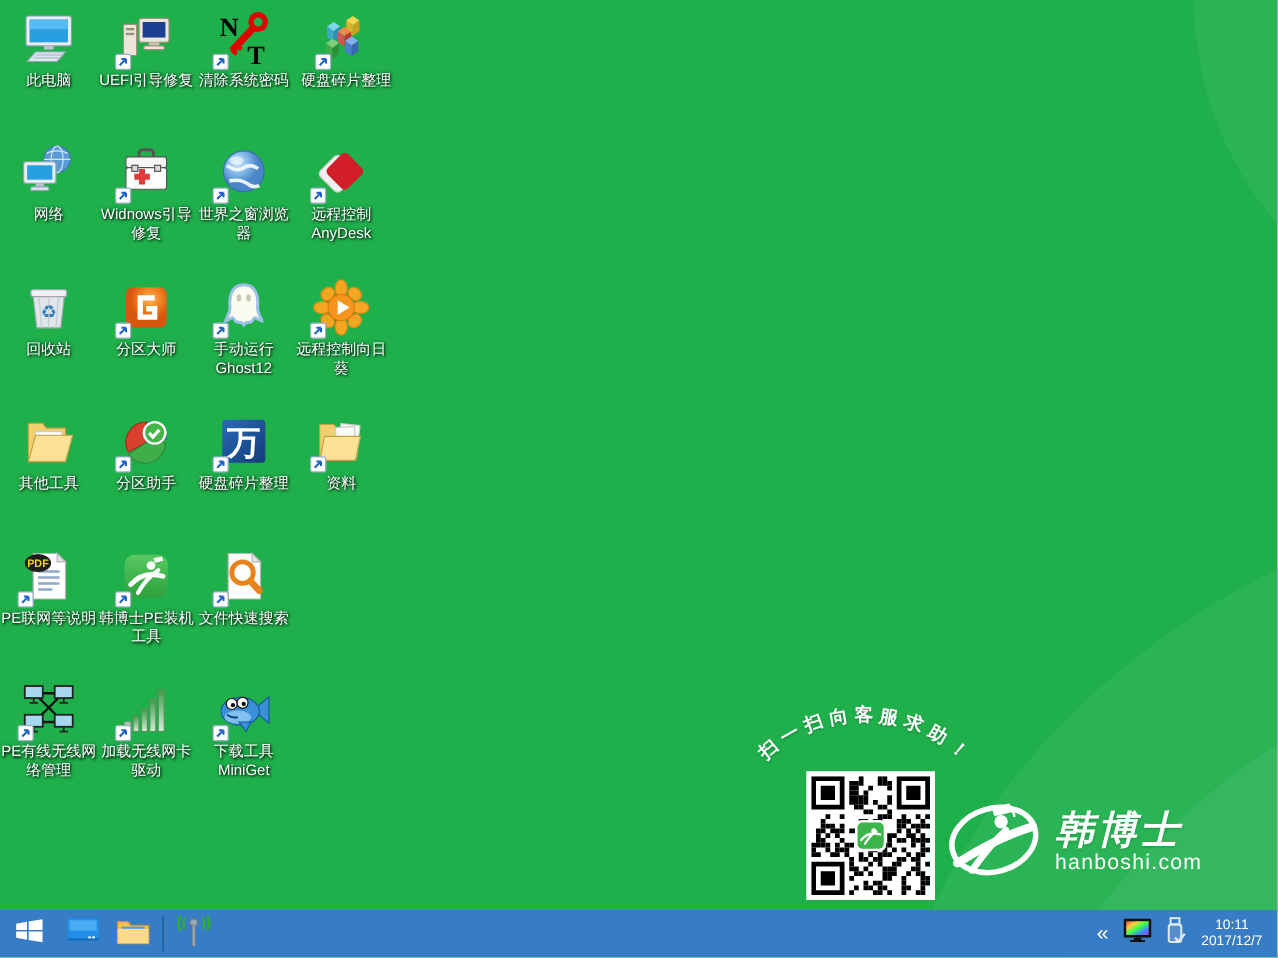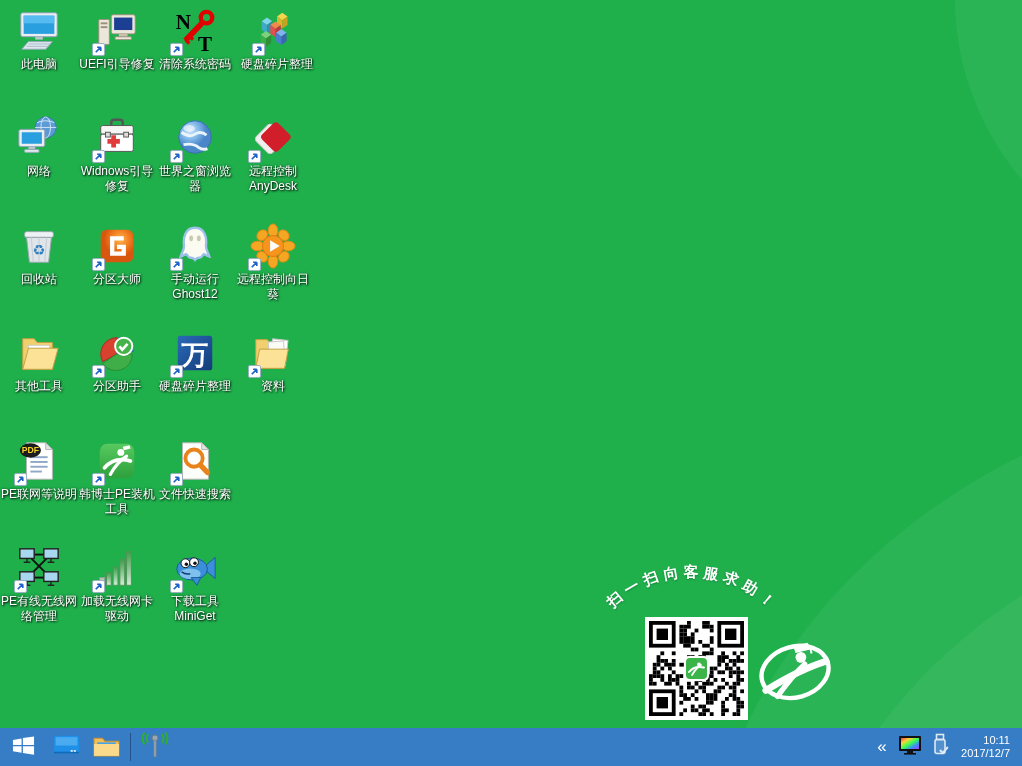--- a/index.html
+++ b/index.html
@@ -37,21 +37,21 @@
   
   .taskbar { position:absolute; left:0; bottom:0; width:1022px; height:38px; background:#377dc5;
              display:flex; align-items:center; }
   .tb-btn { height:38px; display:flex; align-items:center; justify-content:center; cursor:pointer; }
   .tb-start { width:46px; }
   .tb-app { width:40px; }
   .tb-sep { width:1px; height:28px; background:rgba(0,0,30,.35); margin:0 4px; }
   .tray { margin-left:auto; display:flex; align-items:center; height:38px; }
   .tray-expand { color:#fff; font-size:17px; width:26px; text-align:center; cursor:pointer; }
   .tray-ico { width:30px; height:38px; display:flex; align-items:center; justify-content:center; cursor:pointer; }
-  .clock { color:#fff; font-size:11px; line-height:13px; text-align:right; padding:0 12px 0 6px; cursor:default; }
+  .clock { color:#fff; font-size:11px; line-height:13px; text-align:center; padding:0 12px 0 6px; cursor:default; }
 </style>
 </head>
 <body>
 
 <div class="screen" style="background: rgb(31, 176, 76);">
   <div class="desktop">
     <div class="swoosh swoosh-a"></div>
     <div class="swoosh swoosh-b"></div>
     <div class="swoosh swoosh-c"></div>
 
@@ -713,20 +713,24 @@
 
     <div class="brand">
       <span id="brand-mark"><svg viewBox="0 0 80 76" width="78" height="74">
    <ellipse cx="38" cy="39" rx="35" ry="26" fill="none" stroke="#fff" stroke-width="4.5" transform="rotate(-16 38 39)"></ellipse>
    <circle cx="44" cy="24" r="5.5" fill="#fff"></circle>
    <path d="M8 58 C24 48 44 36 70 28" fill="none" stroke="#fff" stroke-width="7" stroke-linecap="round"></path>
    <path d="M20 64 C30 50 38 40 48 31" fill="none" stroke="#fff" stroke-width="5.5" stroke-linecap="round"></path>
    <path d="M36 12 l15 -3 2.5 7 -15 3.5 z" fill="#fff"></path>
             <line x1="53" y1="12" x2="55" y2="20" stroke="#fff" stroke-width="2"></line>
   </svg></span>
+      <span class="brand-text">
+        <div class="brand-name">韩博士</div>
+        <div class="brand-domain">hanboshi.com</div>
+      </span>
     </div>
   </div>
 
   <div class="taskbar" style="background: rgb(55, 125, 197);">
     <div class="tb-btn tb-start">
         <span id="tb-win"><svg viewBox="0 0 24 24" width="23" height="23" fill="#fff">
             <polygon points="1,6.2 10,4.6 10,11.4 1,11.4"></polygon>
             <polygon points="11.4,4.3 23,2.6 23,11.4 11.4,11.4"></polygon>
             <polygon points="1,12.8 10,12.8 10,19.6 1,18"></polygon>
             <polygon points="11.4,12.8 23,12.8 23,21.6 11.4,19.9"></polygon>

